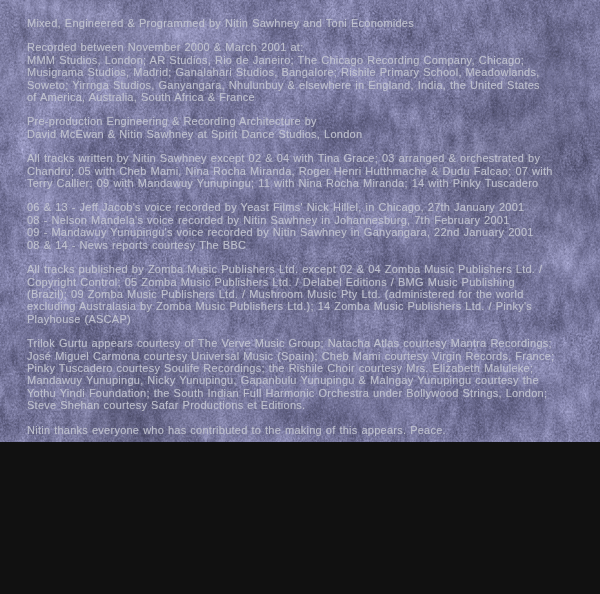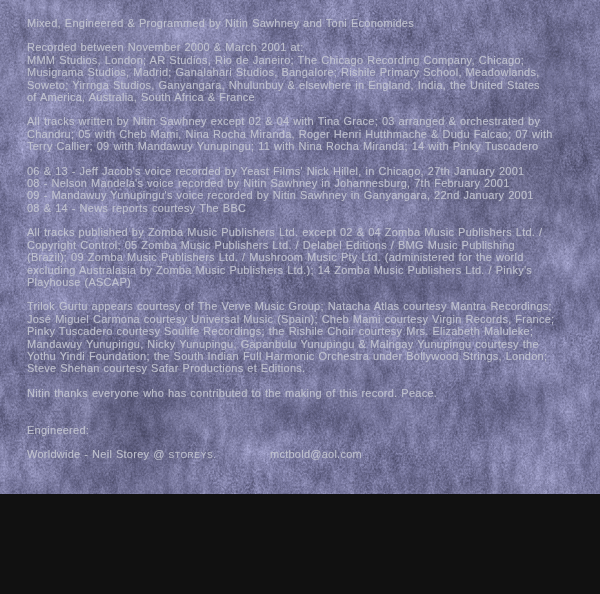--- a/index.html
+++ b/index.html
@@ -1,19 +1,19 @@
 <!DOCTYPE html>
 <html><head>
 <meta charset="utf-8">
 <style>
   html, body { margin: 0; padding: 0; background: #111; }
   .page {
     position: relative;
     width: 600px;
-    height: 494px;
+    height: 442px;
     overflow: hidden;
     background: #20202a;
     font-family: "Liberation Sans", sans-serif;
   }
   .texture {
     position: absolute;
     left: 0; top: 0;
     width: 600px; height: 594px;
     display: block;
   }
@@ -87,20 +87,22 @@
   <div class="text-layer">
 
     <p class="block">Mixed, Engineered &amp; Programmed by Nitin Sawhney and Toni Economides</p>
 
     <p class="block">Recorded between November 2000 &amp; March 2001 at:
 MMM Studios, London; AR Studios, Rio de Janeiro; The Chicago Recording Company, Chicago;
 Musigrama Studios, Madrid; Ganalahari Studios, Bangalore; Rishile Primary School, Meadowlands,
 Soweto; Yirrnga Studios, Ganyangara, Nhulunbuy &amp; elsewhere in England, India, the United States
 of America, Australia, South Africa &amp; France</p>
 
+    <p class="block">Pre-production Engineering &amp; Recording Architecture by
+David McEwan &amp; Nitin Sawhney at Spirit Dance Studios, London</p>
 
 
 
     <p class="block">All tracks written by Nitin Sawhney except 02 &amp; 04 with Tina Grace; 03 arranged &amp; orchestrated by
 Chandru; 05 with Cheb Mami, Nina Rocha Miranda, Roger Henri Hutthmache &amp; Dudu Falcao; 07 with
 Terry Callier; 09 with Mandawuy Yunupingu; 11 with Nina Rocha Miranda; 14 with Pinky Tuscadero</p>
 
     <p class="block">06 &amp; 13 - Jeff Jacob's voice recorded by Yeast Films' Nick Hillel, in Chicago, 27th January 2001
 08 - Nelson Mandela's voice recorded by Nitin Sawhney in Johannesburg, 7th February 2001
 09 - Mandawuy Yunupingu's voice recorded by Nitin Sawhney in Ganyangara, 22nd January 2001
@@ -112,21 +114,21 @@
 excluding Australasia by Zomba Music Publishers Ltd.); 14 Zomba Music Publishers Ltd. / Pinky's
 Playhouse (ASCAP)</p>
 
     <p class="block">Trilok Gurtu appears courtesy of The Verve Music Group; Natacha Atlas courtesy Mantra Recordings;
 José Miguel Carmona courtesy Universal Music (Spain); Cheb Mami courtesy Virgin Records, France;
 Pinky Tuscadero courtesy Soulife Recordings; the Rishile Choir courtesy Mrs. Elizabeth Maluleke;
 Mandawuy Yunupingu, Nicky Yunupingu, Gapanbulu Yunupingu &amp; Malngay Yunupingu courtesy the
 Yothu Yindi Foundation; the South Indian Full Harmonic Orchestra under Bollywood Strings, London;
 Steve Shehan courtesy Safar Productions et Editions.</p>
 
-    <p class="block">Nitin thanks everyone who has contributed to the making of this record. Peace.</p>
+    <p class="block">Nitin thanks everyone who has contributed to the making of this appears. Peace.</p>
 
     <div class="block">
       <div class="mgmt-heading">Engineered:</div>
       <div class="mgmt-grid">
 
         <div><span>Worldwide - Neil Storey @ </span><span class="sc">STOREYS.</span></div>
 
         <div>mctbold@aol.com</div>
 
 

